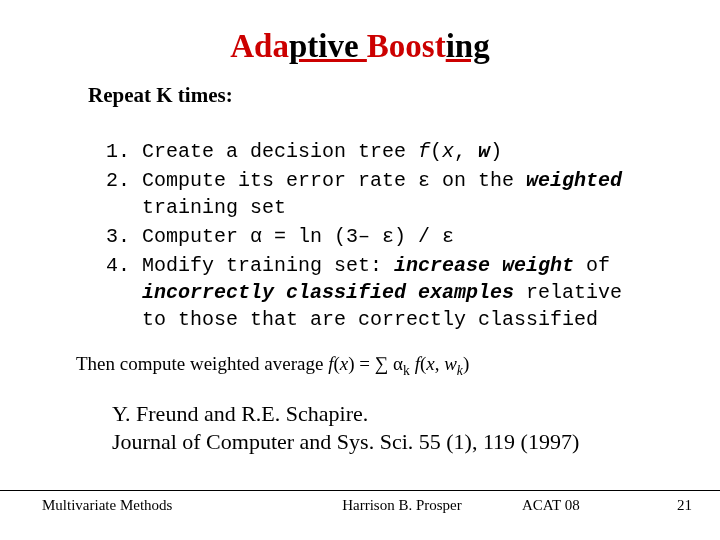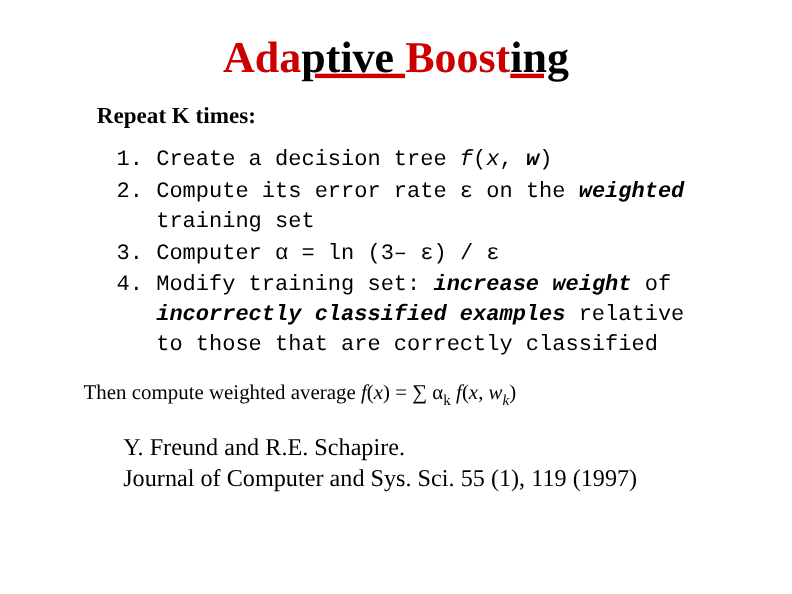--- a/index.html
+++ b/index.html
@@ -14,31 +14,31 @@
     box-sizing: border-box;
   }
   .slide {
     padding: 28px 48px 0 48px;
     box-sizing: border-box;
     height: 100%;
     position: relative;
   }
   .title {
     text-align: center;
-    font-size: 40px;
+    font-size: 33px;
     font-weight: bold;
     margin-bottom: 18px;
     white-space: nowrap;
   }
   .title .red { color: #cc0000; }
   .title .und { text-decoration: underline; text-decoration-color: #cc0000; }
   .section-head {
     font-size: 21px;
     font-weight: bold;
-    margin: 10px 0 14px 40px;
+    margin: 10px 0 30px 40px;
   }
   ol.steps {
     font-size: 20px;
     margin: 0 40px 0 40px;
     padding-left: 54px;
     line-height: 1.35;
     font-family: Liberation Mono, monospace;
   }
   ol.steps li { margin-bottom: 2px; }
   .ital { font-style: italic; }
@@ -98,14 +98,20 @@
 
   <div class="then">
     <span>Then compute weighted average </span><span class="ital">f</span><span>(</span><span class="ital">x</span><span>)</span><span> = ∑ </span><span>α</span><span class="sub">k</span><span>  </span><span class="ital">f</span><span>(</span><span class="ital">x</span><span>, </span><span class="ital">w</span><span class="sub ital">k</span><span>)</span>
   </div>
 
   <div class="ref">
     <div>Y. Freund and R.E. Schapire.</div>
     <div>Journal of Computer and  Sys. Sci. 55 (1), 119 (1997)</div>
   </div>
 
+  <div class="footer">
+    <div class="left">Multivariate Methods</div>
+    <div class="center">Harrison B. Prosper</div>
+    <div class="right1">ACAT 08</div>
+    <div class="right2">21</div>
+  </div>
 
 </div>
 
 </body></html>

